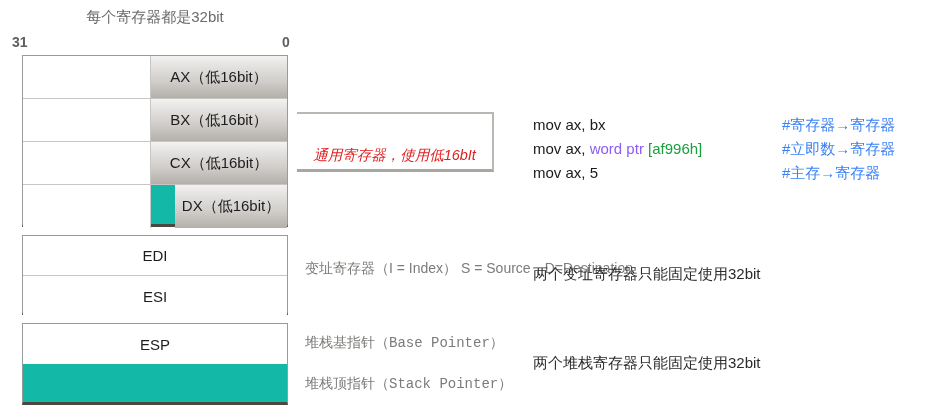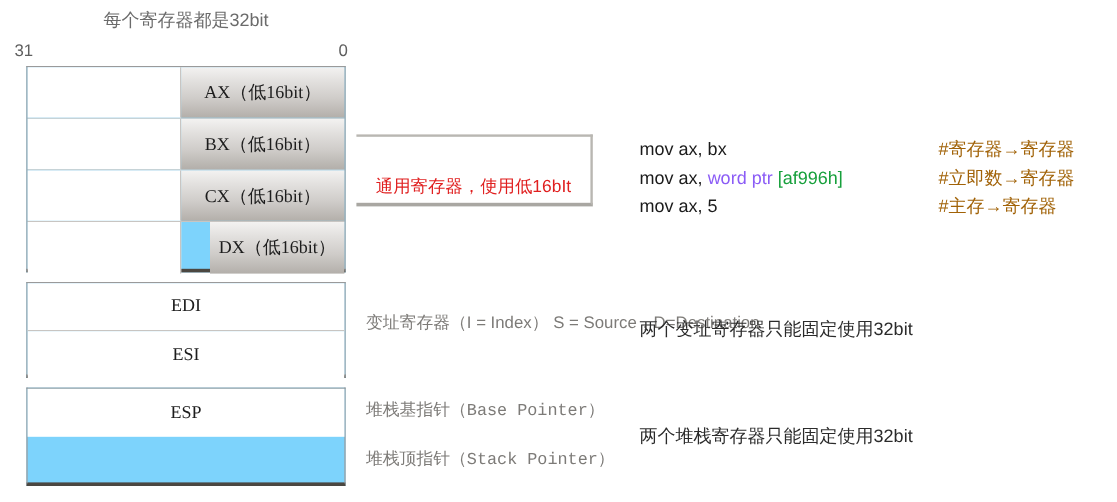--- a/index.html
+++ b/index.html
@@ -32,34 +32,34 @@
     color: #6b6b6b;
     white-space: nowrap;
   }
 
   
   .bit-label {
     position: absolute;
     font-size: 14px;
     color: #5f5f5f;
     top: 34px;
+    font-weight: bold;
   }
   .bit-label.left  { left: 12px; }
   .bit-label.right { left: 282px; }
 
   
   .reg-block {
     position: absolute;
     left: 22px;
     width: 266px;
     box-sizing: border-box;
     border: 1px solid #9a9a9a;
     border-bottom: 3px solid #4b4741;
-    background: #7dd3fc;
-    font-family: Liberation Serif, serif;
+    background: #14b8a6;
   }
   #block-general { top: 55px;  height: 172px; }
   #block-index   { top: 235px; height: 80px;  }
   #block-pointer { top: 323px; height: 82px;  }
 
   
   .gp-row {
     position: relative;
     height: 43px;
     box-sizing: border-box;
@@ -117,20 +117,21 @@
     border-left: none;
     display: flex;
     align-items: flex-end;
     justify-content: center;
     padding-bottom: 4px;
   }
   .red-note .txt {
     font-size: 14.5px;
     color: #e01f1f;
     white-space: nowrap;
+    font-style: italic;
   }
 
   
   .side-desc {
     position: absolute;
     left: 305px;
     font-size: 14px;
     color: #7d7b78;
     line-height: 26px;
     white-space: nowrap;
@@ -152,21 +153,21 @@
   }
   .asm .line { display: block; height: 24px; }
   .kw-red   { color: #8b5cf6; }
   .kw-green { color: #17a03c; }
 
   .asm-comments {
     position: absolute;
     left: 782px;
     top: 113px;
     font-size: 15px;
-    color: #a16207;
+    color: #3b82f6;
     line-height: 24px;
     white-space: nowrap;
   }
   .asm-comments .line { display: block; height: 24px; }
 
   
   .note-right {
     position: absolute;
     left: 533px;
     font-size: 15px;

